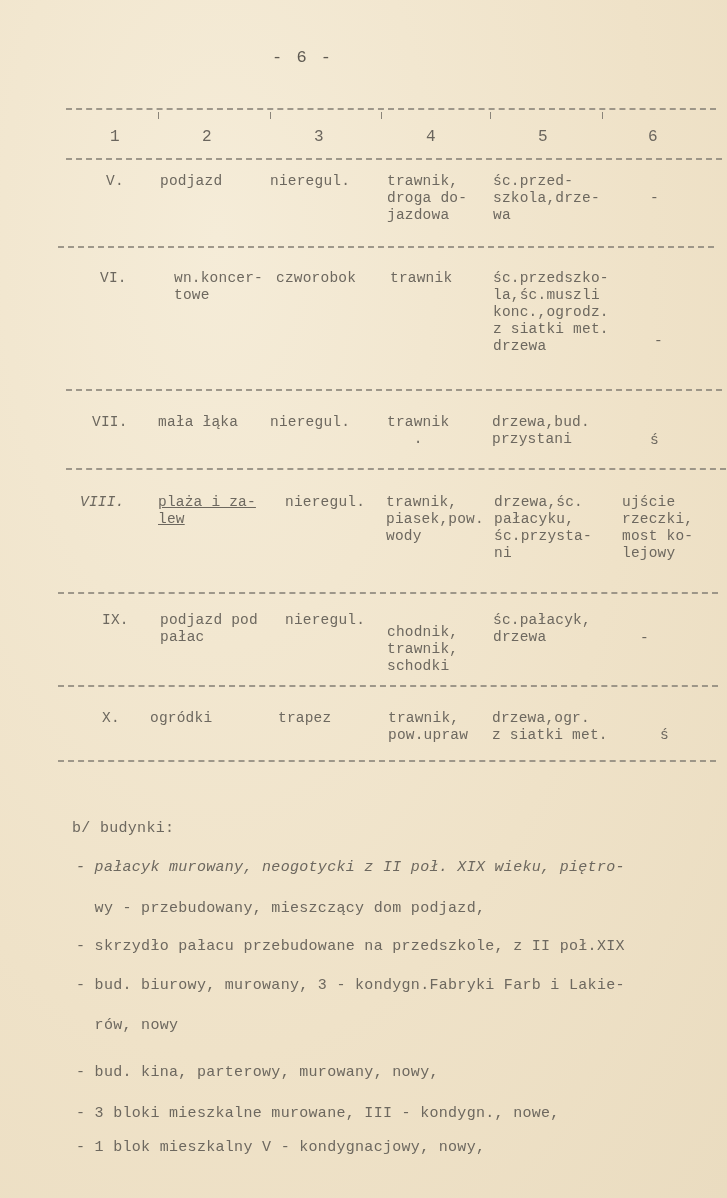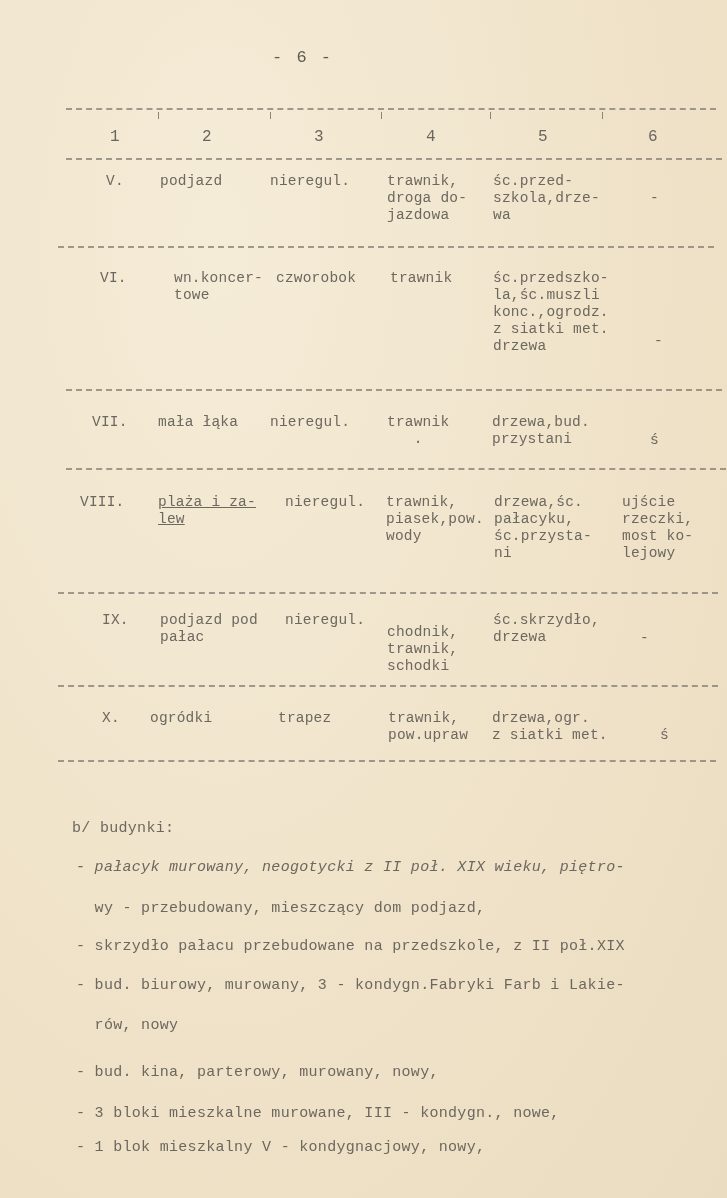--- a/index.html
+++ b/index.html
@@ -76,21 +76,21 @@
     <div class="cell" style="left:270px; top:414px;">nieregul.</div>
     <div class="cell" style="left:387px; top:414px;">trawnik
    .</div>
     <div class="cell" style="left:492px; top:414px;">drzewa,bud.
 przystani</div>
     <div class="cell" style="left:650px; top:432px;">ś</div>
   </div>
   <div class="hr" style="left:66px; width:660px; top:468px;"></div>
 
   <div>
-    <div class="cell" style="left:80px; top:494px;">VIII.</div>
+    <div class="cell" style="left:80px; top:494px;font-style:italic;">VIII.</div>
     <div class="cell" style="left:158px; top:494px;text-decoration:underline;">plaża i za-
 lew</div>
     <div class="cell" style="left:285px; top:494px;">nieregul.</div>
     <div class="cell" style="left:386px; top:494px;">trawnik,
 piasek,pow.
 wody</div>
     <div class="cell" style="left:494px; top:494px;">drzewa,śc.
 pałacyku,
 śc.przysta-
 ni</div>
@@ -102,21 +102,21 @@
   <div class="hr" style="left:58px; width:660px; top:592px;"></div>
 
   <div>
     <div class="cell" style="left:102px; top:612px;">IX.</div>
     <div class="cell" style="left:160px; top:612px;">podjazd pod
 pałac</div>
     <div class="cell" style="left:285px; top:612px;">nieregul.</div>
     <div class="cell" style="left:387px; top:612px;margin-top:12px;">chodnik,
 trawnik,
 schodki</div>
-    <div class="cell" style="left:493px; top:612px;">śc.skrzydło,
+    <div class="cell" style="left:493px; top:612px;">śc.pałacyk,
 drzewa</div>
     <div class="cell" style="left:640px; top:630px;">-</div>
   </div>
   <div class="hr" style="left:58px; width:660px; top:685px;"></div>
 
   <div>
     <div class="cell" style="left:102px; top:710px;">X.</div>
     <div class="cell" style="left:150px; top:710px;">ogródki</div>
     <div class="cell" style="left:278px; top:710px;">trapez</div>
     <div class="cell" style="left:388px; top:710px;">trawnik,

